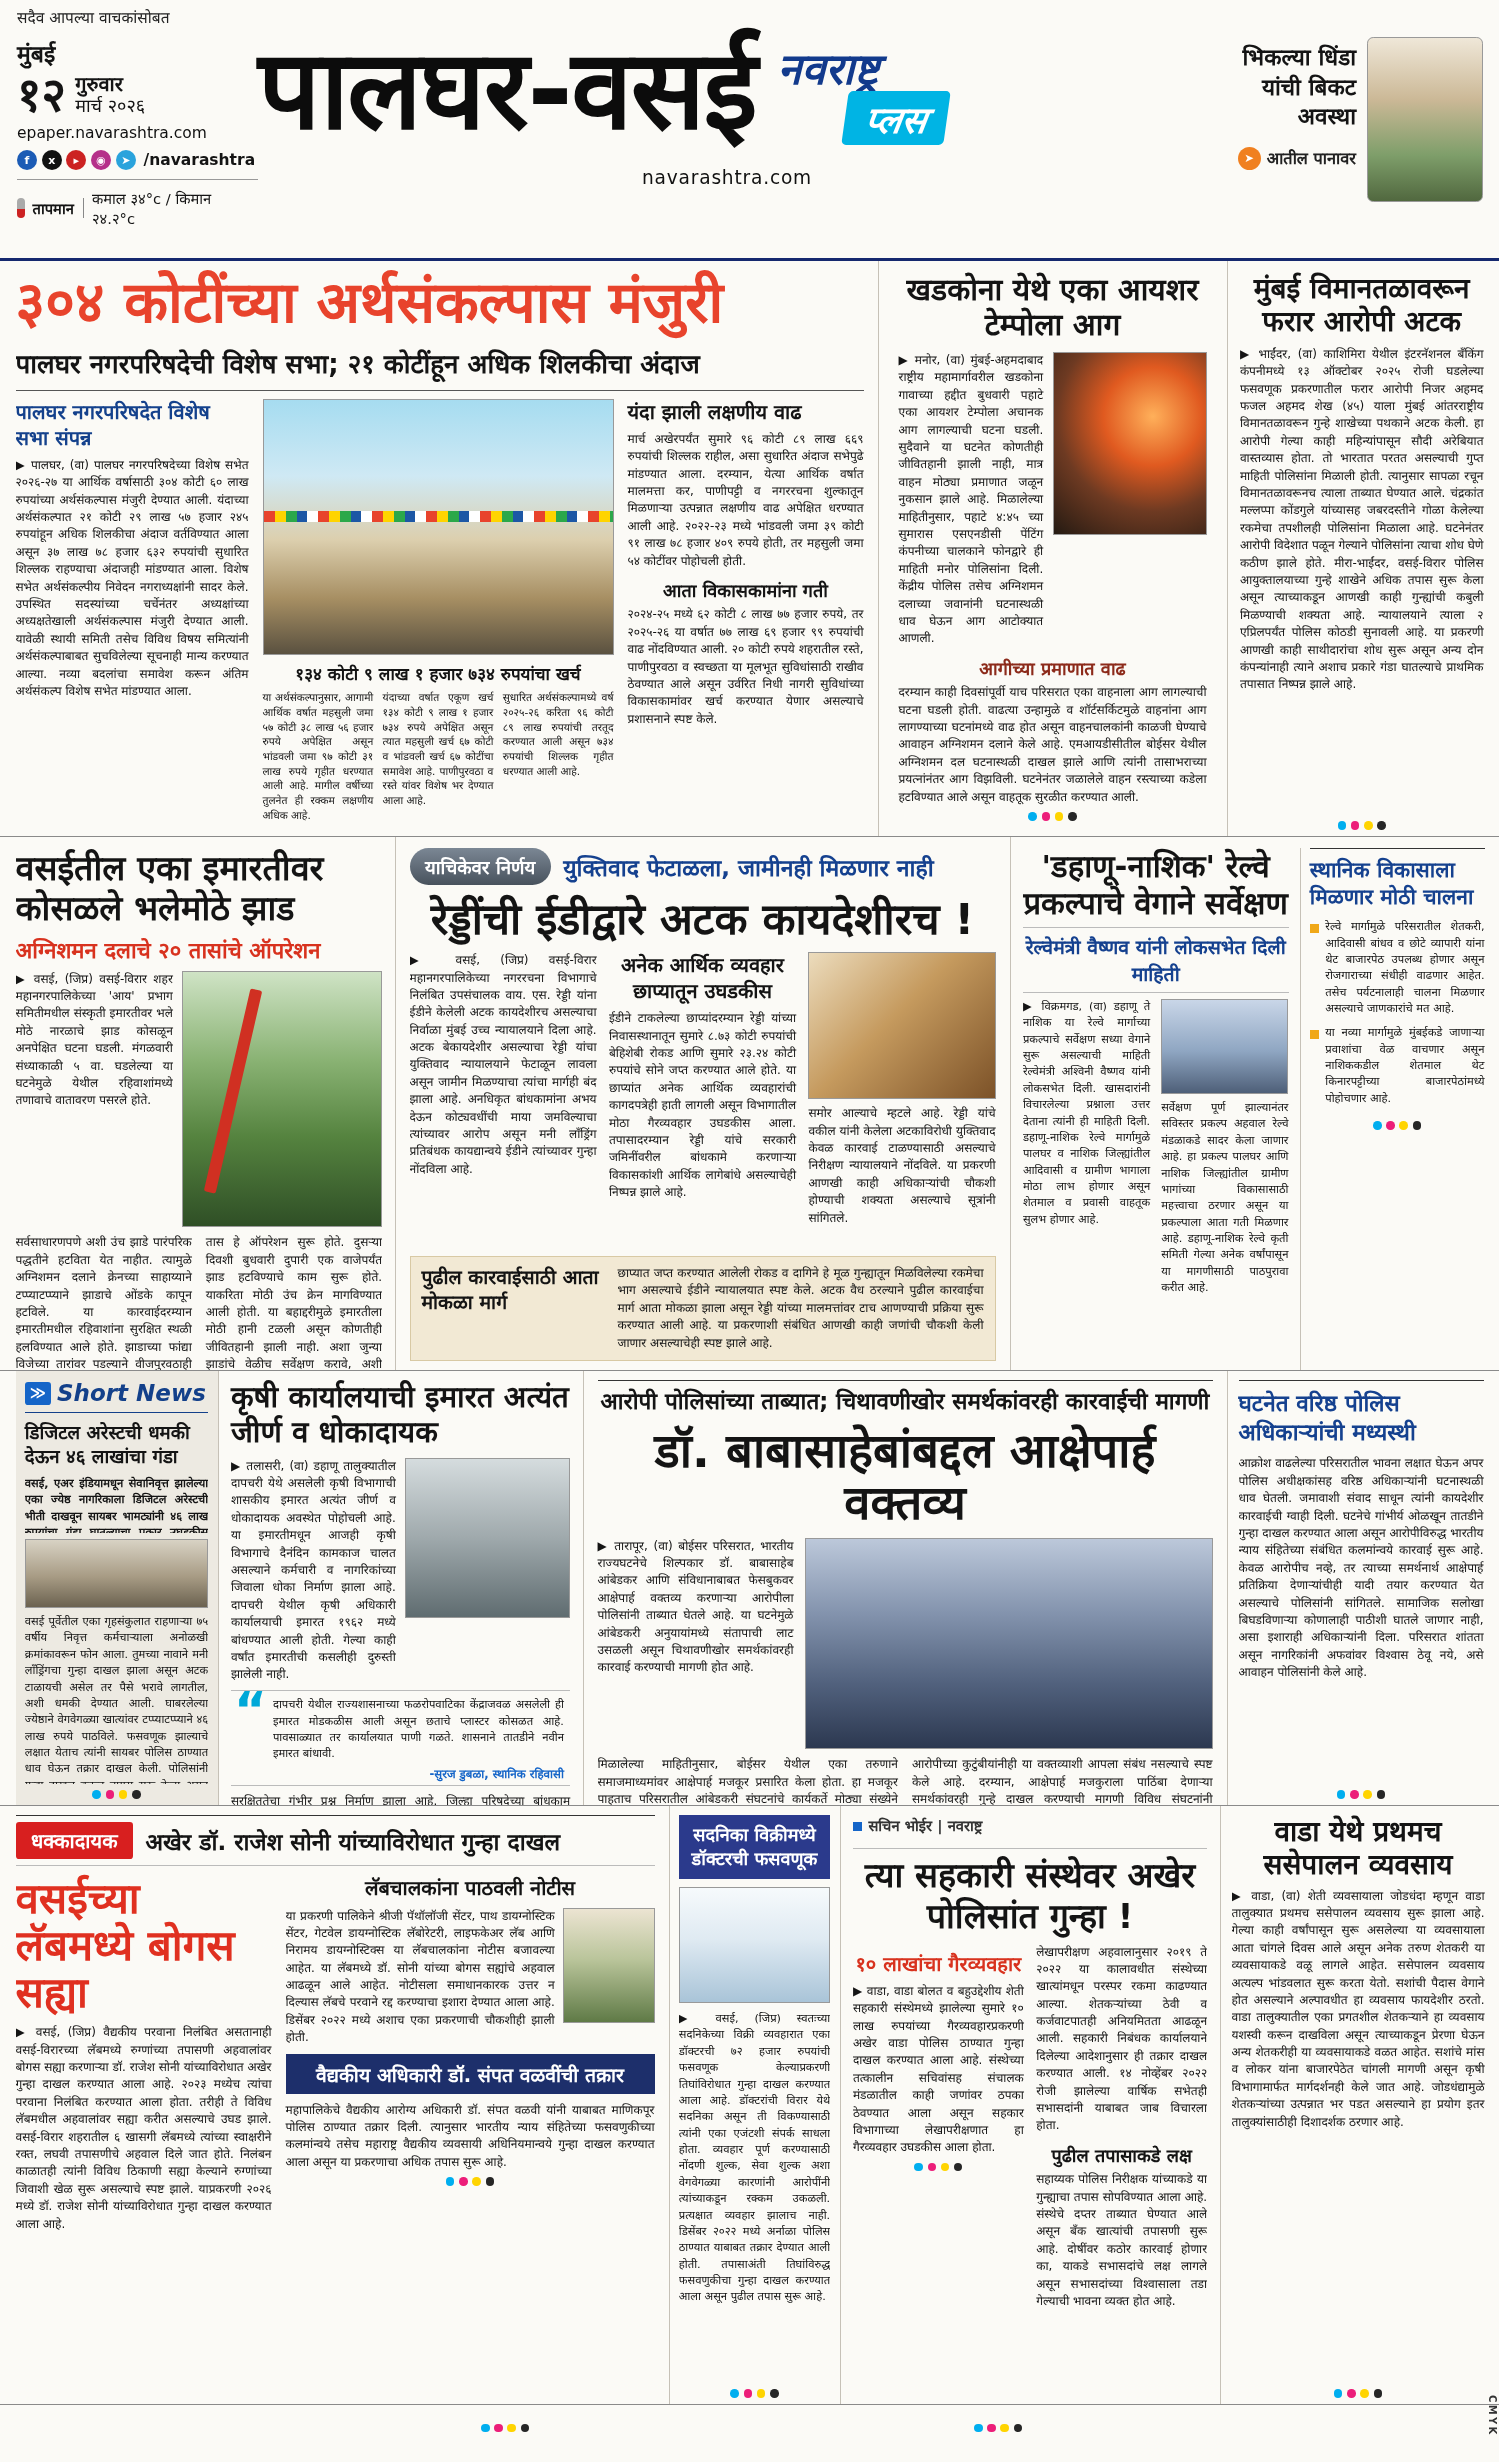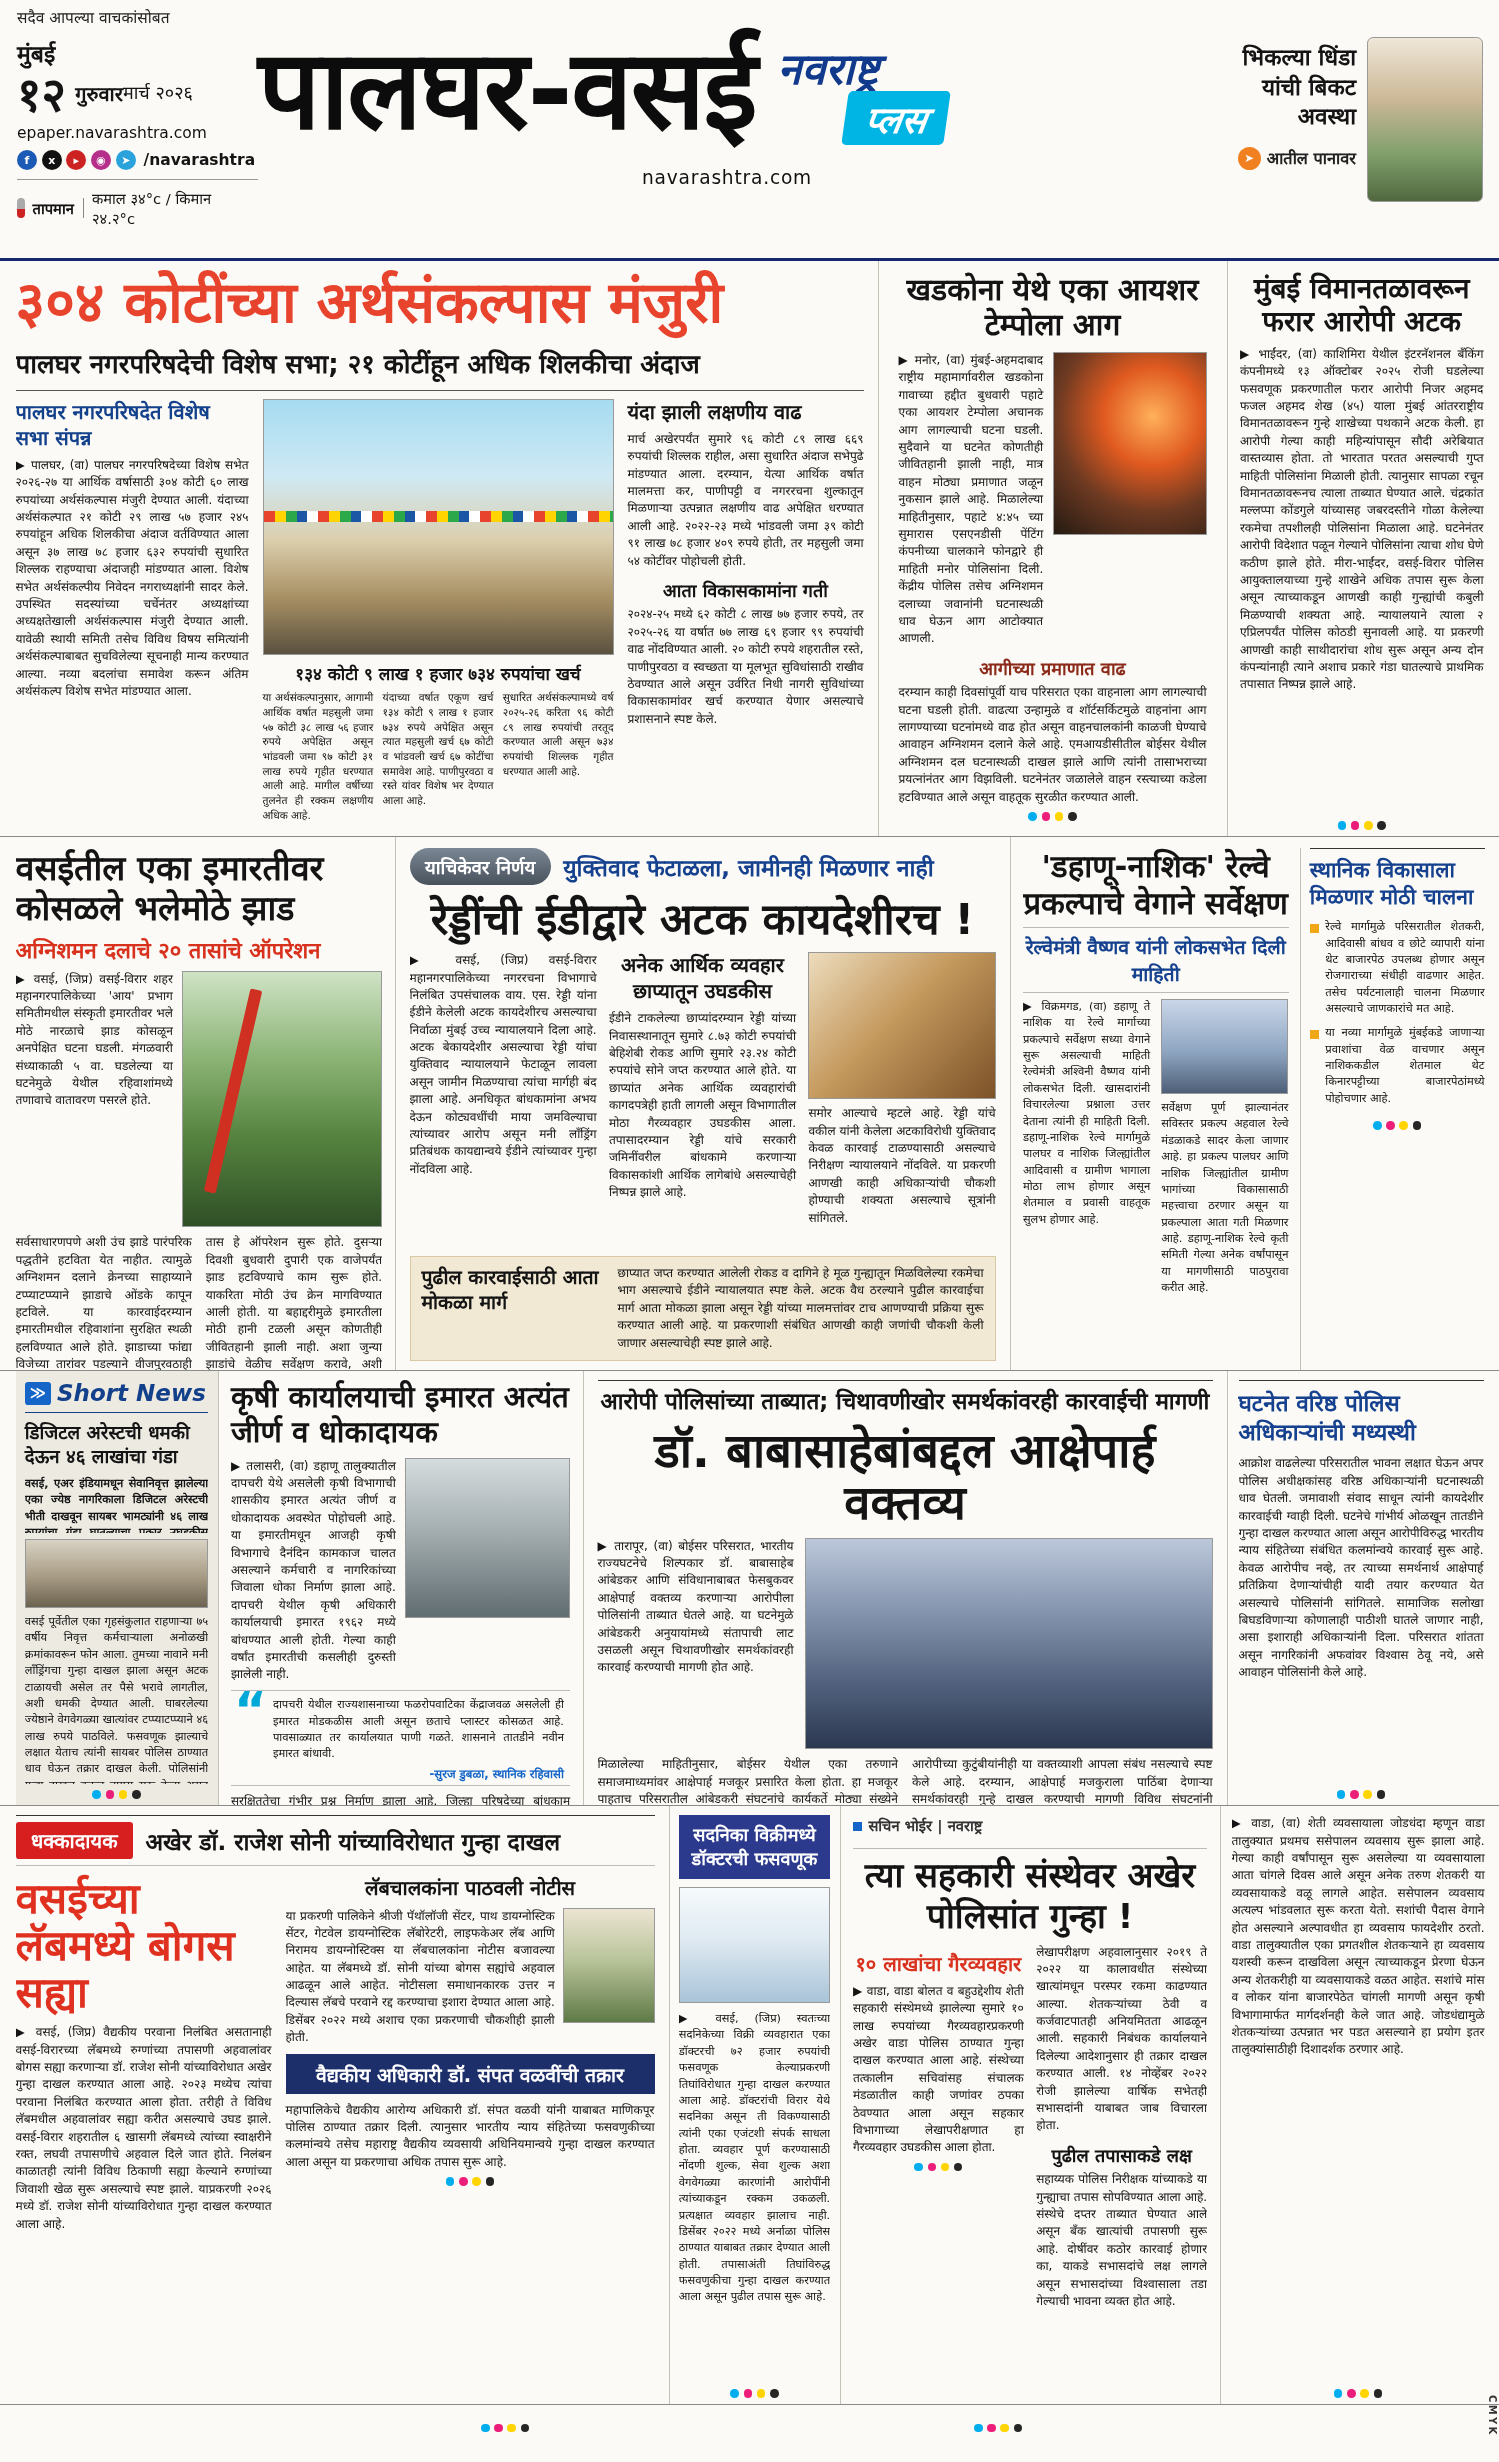--- a/index.html
+++ b/index.html
@@ -5,21 +5,21 @@
 *{margin:0;padding:0;box-sizing:border-box}
 html,body{background:#dcdcd8}
 .page{width:1500px;height:2462px;margin:0 auto;background:#fbfaf6;font-family:"DejaVu Sans","Liberation Sans",sans-serif;color:#141414;position:relative;overflow:hidden}
 
 .masthead{display:flex;height:261px;padding:6.2px 17px 0;border-bottom:3.1px solid #15286e;background:#fbfaf6}
 .mast-left{width:241px;flex:0 0 auto}
 .tagline{font-size:15.5px;color:#222;margin-bottom:9.3px}
 .city{font-size:23px;font-weight:700;margin-bottom:1.6px}
 .date-row{display:flex;align-items:center;gap:9.3px}
 .date-day{font-size:47px;font-weight:800;line-height:1}
-.date-stack{display:flex;flex-direction:row;font-size:18px;line-height:1.15}
+.date-stack{display:flex;flex-direction:column;font-size:18px;line-height:1.15}
 .date-stack b{font-size:20px}
 .epaper{font-size:15.5px;margin:6.2px 0 7.8px;color:#111;cursor:pointer}
 .social-row{display:flex;align-items:center;gap:4.7px;margin-bottom:9.3px}
 .sicon{width:20px;height:20px;border-radius:50%;background:#222;color:#fff;font-size:11px;display:inline-flex;align-items:center;justify-content:center;font-weight:700}
 .sicon.fb{background:#1b5bb5}.sicon.tw{background:#111}.sicon.yt{background:#cc2222}.sicon.ig{background:#b5308a}.sicon.tg{background:#2aa3dc}
 .handle{font-size:15.5px;font-weight:600;margin-left:3.1px}
 .weather-row{display:flex;align-items:center;gap:7.8px;border-top:0.8px solid #999;padding-top:7.8px;font-size:14.7px}
 .thermo{width:7.8px;height:20px;border-radius:3.9px;background:linear-gradient(180deg,#aaa 0 55%,#cc2222 55%);flex:0 0 auto}
 .wl{font-weight:600;padding-right:9.3px;border-right:0.8px solid #888}
 .mast-center{flex:1;text-align:center;padding-top:26px}
@@ -464,20 +464,21 @@
         </div>
         <div>
           <p class="body-text sm">लेखापरीक्षण अहवालानुसार २०१९ ते २०२२ या कालावधीत संस्थेच्या खात्यांमधून परस्पर रकमा काढण्यात आल्या. शेतकऱ्यांच्या ठेवी व कर्जवाटपातही अनियमितता आढळून आली. सहकारी निबंधक कार्यालयाने दिलेल्या आदेशानुसार ही तक्रार दाखल करण्यात आली. १४ नोव्हेंबर २०२२ रोजी झालेल्या वार्षिक सभेतही सभासदांनी याबाबत जाब विचारला होता.</p>
           <h4 class="mini-head">पुढील तपासाकडे लक्ष</h4>
           <p class="body-text sm">सहाय्यक पोलिस निरीक्षक यांच्याकडे या गुन्ह्याचा तपास सोपविण्यात आला आहे. संस्थेचे दप्तर ताब्यात घेण्यात आले असून बँक खात्यांची तपासणी सुरू आहे. दोषींवर कठोर कारवाई होणार का, याकडे सभासदांचे लक्ष लागले असून सभासदांच्या विश्वासाला तडा गेल्याची भावना व्यक्त होत आहे.</p>
         </div>
       </div>
     </article>
 
     <article class="wada">
+      <h2 class="h2">वाडा येथे प्रथमच ससेपालन व्यवसाय</h2>
       <p class="body-text sm">▶ वाडा, (वा) शेती व्यवसायाला जोडधंदा म्हणून वाडा तालुक्यात प्रथमच ससेपालन व्यवसाय सुरू झाला आहे. गेल्या काही वर्षांपासून सुरू असलेल्या या व्यवसायाला आता चांगले दिवस आले असून अनेक तरुण शेतकरी या व्यवसायाकडे वळू लागले आहेत. ससेपालन व्यवसाय अत्यल्प भांडवलात सुरू करता येतो. सशांची पैदास वेगाने होत असल्याने अल्पावधीत हा व्यवसाय फायदेशीर ठरतो. वाडा तालुक्यातील एका प्रगतशील शेतकऱ्याने हा व्यवसाय यशस्वी करून दाखविला असून त्याच्याकडून प्रेरणा घेऊन अन्य शेतकरीही या व्यवसायाकडे वळत आहेत. सशांचे मांस व लोकर यांना बाजारपेठेत चांगली मागणी असून कृषी विभागामार्फत मार्गदर्शनही केले जात आहे. जोडधंद्यामुळे शेतकऱ्यांच्या उत्पन्नात भर पडत असल्याने हा प्रयोग इतर तालुक्यांसाठीही दिशादर्शक ठरणार आहे.</p>
       <div class="end-dots">
           <i class="dc"></i>
           <i class="dm"></i>
           <i class="dy"></i>
           <i class="dk"></i>
         </div>
     </article>
   </section>
 

